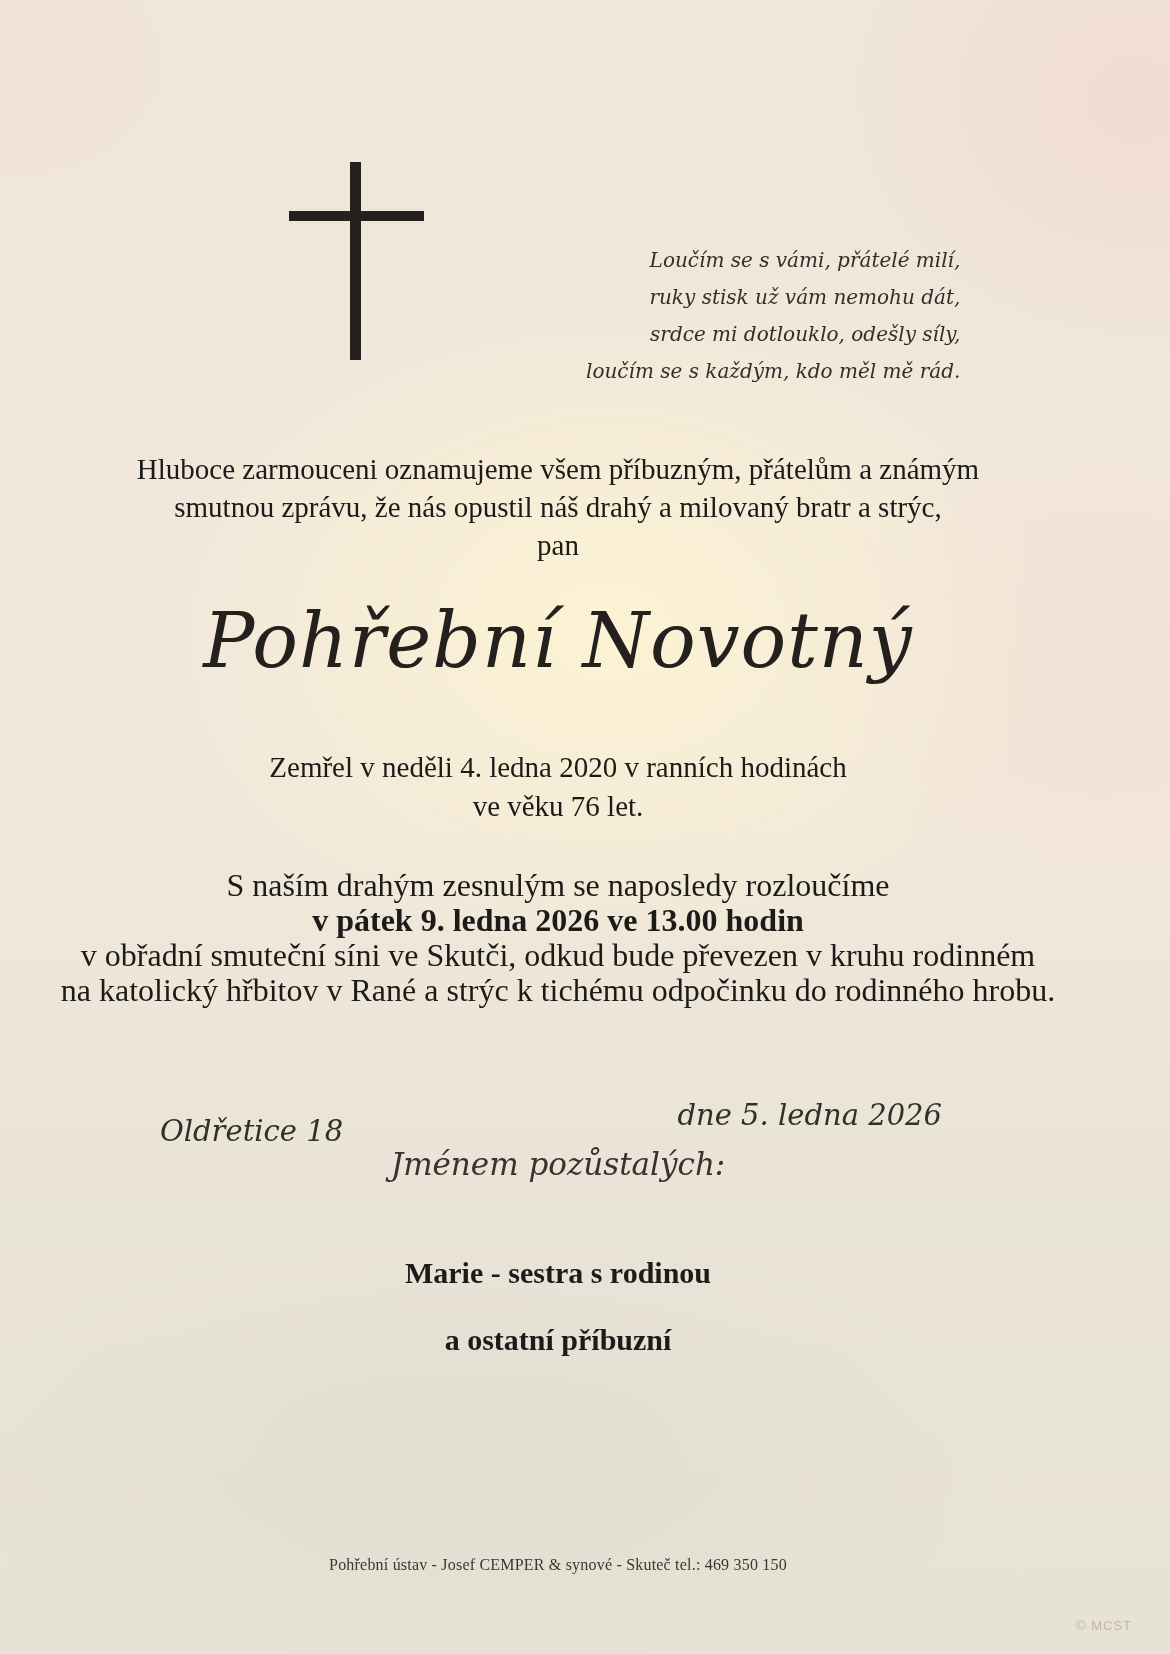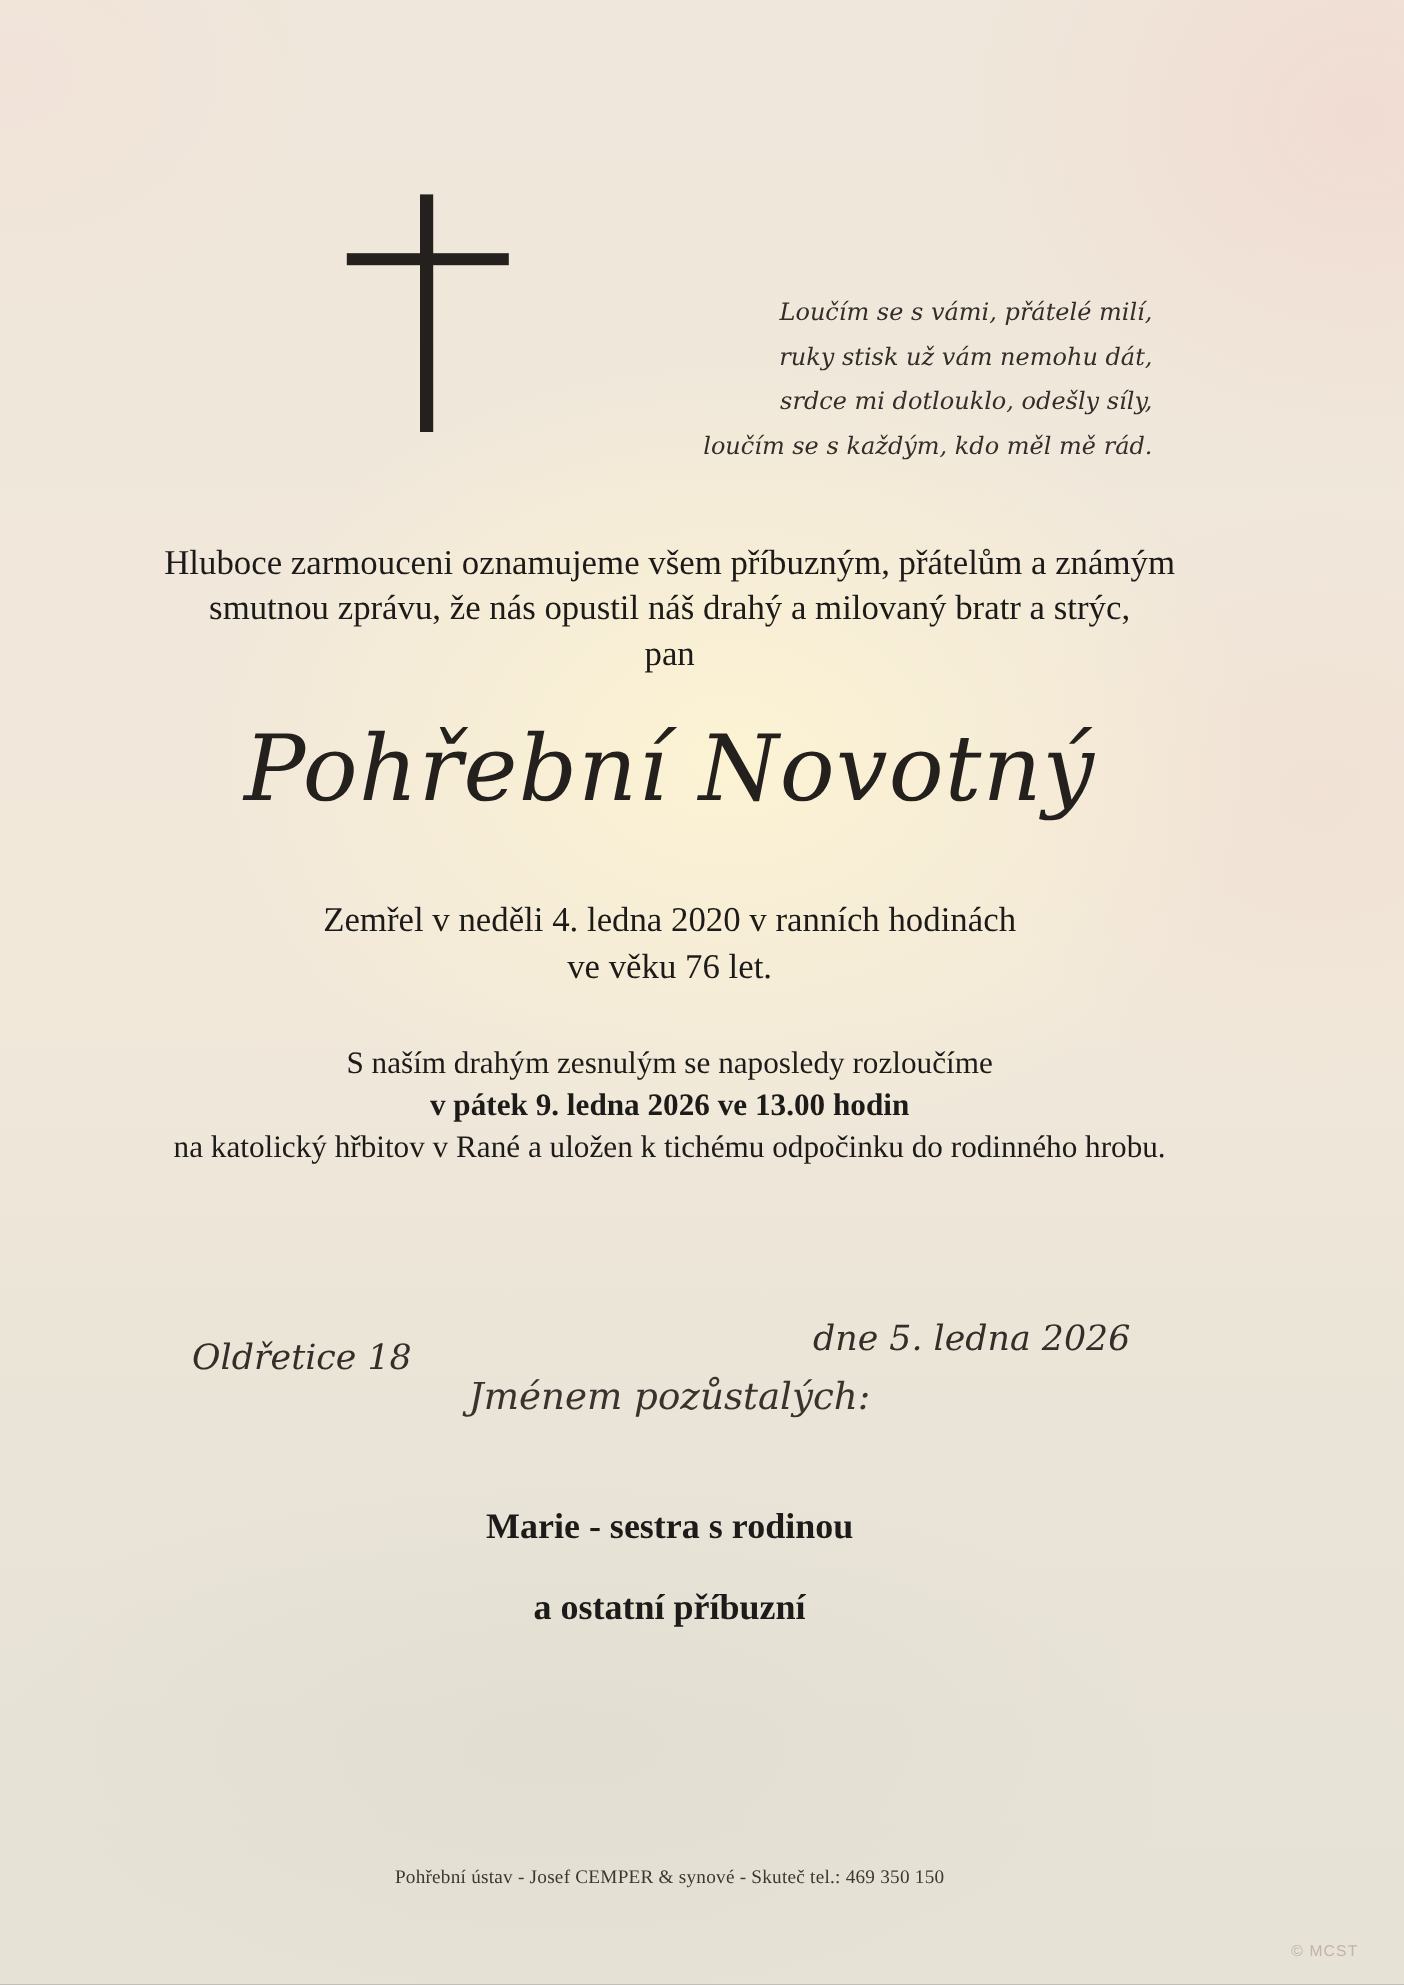--- a/index.html
+++ b/index.html
@@ -41,21 +41,21 @@
   .announcement { top:450px; font-size:29px; line-height:38px; }
   .name {
     top:596px;
     font-family:"DejaVu Serif", serif;
     font-style: italic;
     font-size:76px;
     color:#23201d;
     letter-spacing:1px;
   }
   .death { top:748px; font-size:29px; line-height:39px; }
-  .farewell { top:868px; font-size:26px; line-height:35px; }
+  .farewell { top:868px; font-size:32px; line-height:35px; }
   .farewell .bold-line { font-weight:bold; }
 
   .placeline {
     top:1098px; left:0; width:1170px;
     font-family:"DejaVu Serif", serif;
     font-style: italic;
     font-size:29px;
     color:#332e2a;
   }
   .placeline .place { position:absolute; left:160px; top:16px; }
@@ -106,21 +106,22 @@
   <div class="abs center-col name">Pohřební Novotný</div>
 
   <div class="abs center-col death">
     <div>Zemřel v neděli 4. ledna 2020 v ranních hodinách</div>
     <div>ve věku 76 let.</div>
   </div>
 
   <div class="abs center-col farewell">
     <div>S naším drahým zesnulým se naposledy rozloučíme</div>
     <div class="bold-line">v pátek 9. ledna 2026 ve 13.00 hodin</div>
-    <div>na katolický hřbitov v Rané a uložen k tichému odpočinku do rodinného hrobu.</div>
+    <div>v obřadní smuteční síni ve Skutči, odkud bude převezen v kruhu rodinném</div>
+    <div>na katolický hřbitov v Rané a strýc k tichému odpočinku do rodinného hrobu.</div>
   </div>
 
   <div class="abs placeline">
     <span class="place">Oldřetice 18</span>
     <span class="date">dne 5. ledna 2026</span>
   </div>
 
   <div class="abs center-col mourners-heading">Jménem pozůstalých:</div>
 
   <div class="abs center-col mourner-1">Marie - sestra s rodinou</div>

